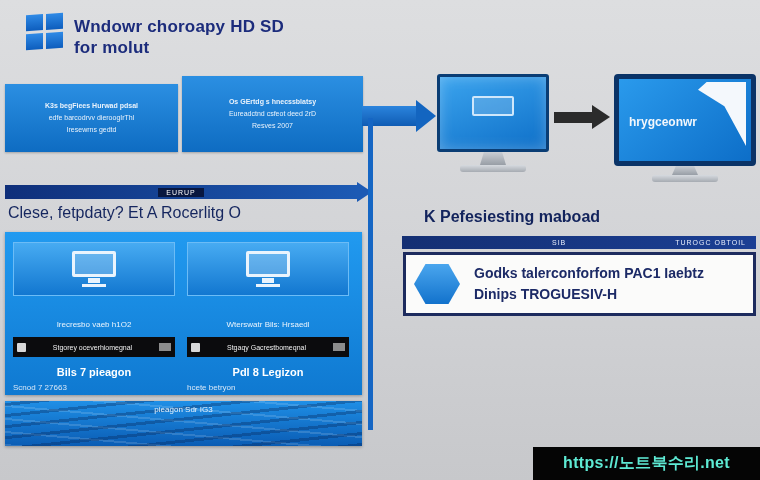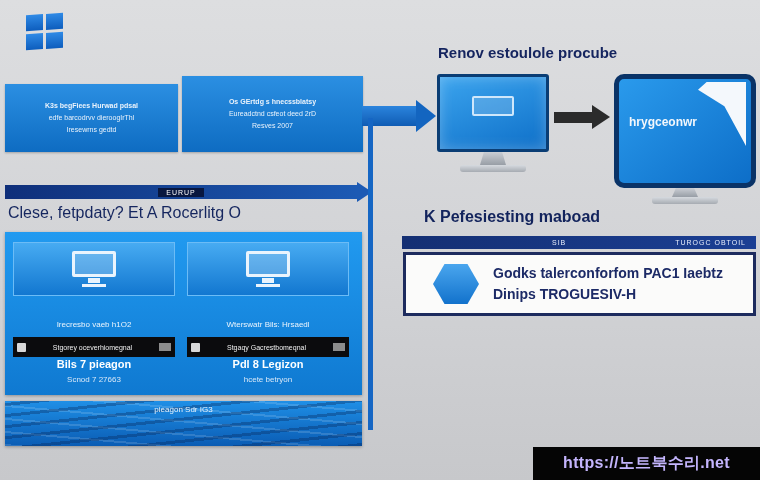--- a/index.html
+++ b/index.html
@@ -45,22 +45,22 @@
   .pcicon:after{content:"";position:absolute;left:50%;bottom:-9px;transform:translateX(-50%);
     width:12px;height:5px;background:#eaf4fd}
   .pcicon:before{content:"";position:absolute;left:50%;bottom:-13px;transform:translateX(-50%);
     width:24px;height:3px;background:#eaf4fd}
   .tile-label{margin-top:24px;font-size:8px;color:#eaf4fd;text-align:center}
   .blackbar{margin-top:8px;height:20px;background:#0b0b0d;display:flex;align-items:center;
     color:#f0f0f0;font-size:7px;padding:0 4px;gap:4px}
   .blackbar .txt{flex:1;text-align:center}
   .bicon-l{width:9px;height:9px;background:#d8d8d8;border-radius:1px;flex:0 0 auto}
   .bicon-r{width:12px;height:8px;background:#8c8c8c;flex:0 0 auto}
-  .col-title{margin-top:1px;text-align:center;color:#fff;font-weight:bold;font-size:11px}
-  .col-sub{margin-top:5px;text-align:center;color:#d8e8f8;font-size:8px}
+  .col-title{margin-top:9px;text-align:center;color:#fff;font-weight:bold;font-size:11px}
+  .col-sub{margin-top:5px;color:#d8e8f8;font-size:8px}
 
   
   .water{position:absolute;left:5px;top:401px;width:357px;height:45px;color:#eaf4fd;font-size:8px;
     background:
       repeating-linear-gradient(-6deg, rgba(6,38,88,.35) 0 3px, rgba(255,255,255,0) 3px 11px),
       repeating-linear-gradient(5deg, rgba(255,255,255,.14) 0 2px, rgba(255,255,255,0) 2px 13px),
       linear-gradient(180deg,#1f8fe6,#0a5cb4);
     display:flex;align-items:flex-start;justify-content:center;padding-top:4px;
     box-shadow:0 1px 3px rgba(0,0,0,.3)}
 
@@ -79,69 +79,72 @@
     box-shadow:inset 0 0 14px rgba(255,255,255,.28)}
   .mon1 .win{position:absolute;left:50%;top:40%;transform:translate(-50%,-50%);
     width:42px;height:20px;border:2px solid #cfe7fb;background:rgba(255,255,255,.18);border-radius:2px}
   .stand{width:26px;height:13px;margin:0 auto;background:linear-gradient(180deg,#caced4,#989ea6);
     clip-path:polygon(15% 0,85% 0,100% 100%,0 100%)}
   .base{width:66px;height:7px;margin:0 auto;background:linear-gradient(180deg,#d6dadf,#a6abb2);border-radius:3px}
   .darrow-shaft{position:absolute;left:554px;top:112px;width:38px;height:11px;background:#2b2b2b}
   .darrow-head{position:absolute;left:592px;top:105px;width:0;height:0;
     border-top:12px solid transparent;border-bottom:12px solid transparent;border-left:18px solid #2b2b2b}
   .mon2{left:614px;top:74px;width:142px}
-  .mon2 .scr{height:114px;background:linear-gradient(140deg,#2a9aec,#0d6ec8);
-    border:5px solid #0a3367;border-radius:10px;position:relative}
+  .mon2 .scr{height:92px;background:linear-gradient(140deg,#2a9aec,#0d6ec8);
+    border:5px solid #0a3367;border-radius:4px;position:relative}
   .mon2 .corner{position:absolute;right:5px;top:3px;width:48px;height:64px;background:#f4f8fc;
     clip-path:polygon(18% 0,100% 0,100% 100%,55% 38%,0 12%)}
   .mon2 .lbl{position:absolute;left:10px;top:36px;color:#f2f7fc;font-weight:bold;font-size:12px}
   .mon2 .stand{height:9px}
 
   .rh-mid{position:absolute;left:424px;top:208px;color:#12235c;font-weight:bold;font-size:16px}
 
   .rstrip{position:absolute;left:402px;top:236px;width:354px;height:13px;
     background:linear-gradient(90deg,#142f73,#1b3f94);color:#e8eefc;font-size:7px}
   .rstrip .sl{position:absolute;left:150px;top:3px;letter-spacing:1px}
   .rstrip .sr{position:absolute;right:10px;top:3px;letter-spacing:1px}
 
   
   .card{position:absolute;left:403px;width:353px;background:#fbfbfa;display:flex;
-    align-items:center;gap:14px;padding:8px 27px}
+    align-items:center;gap:14px;padding:8px 8px}
   .card1{top:252px;height:64px;border:3px solid #1d2b5e}
   .card2{top:341px;height:76px;border:3px solid #141519;background:#f3f3f1}
   .card .text{font-size:14px;line-height:21px;color:#1c2a66;font-weight:600}
   .card2 .text{color:#17181c;font-size:13px;line-height:20px}
   .hexicon{width:46px;height:40px;flex:0 0 auto;
     background:linear-gradient(180deg,#4aa6ee,#1272cc);
     clip-path:polygon(25% 0,75% 0,100% 50%,75% 100%,25% 100%,0 50%)}
   .pad{width:46px;height:22px;background:#141414;border-radius:11px;position:relative;
     flex:0 0 auto;margin:10px 0 14px 0}
   .pad:before,.pad:after{content:"";position:absolute;width:17px;height:17px;background:#141414;
     border-radius:50%;bottom:-9px}
   .pad:before{left:1px}.pad:after{right:1px}
   .pad .dot{position:absolute;width:5px;height:5px;border-radius:50%;background:#6a6a6a;top:6px}
   .pad .d1{right:8px}.pad .d2{right:16px;top:11px}
 
   
   .footer{position:absolute;left:533px;top:447px;width:227px;height:33px;background:#050505;
-    color:#c4b5fd;display:flex;align-items:center;justify-content:center;
+    color:#5eead4;display:flex;align-items:center;justify-content:center;
     font-weight:bold;font-size:16px;letter-spacing:.3px}
 </style>
 </head>
 <body>
 
 <div class="stage">
 
   <div class="winlogo">
     <span></span>
       <span></span>
       <span></span>
       <span></span>
   </div>
-  <div class="rh-top">Renov estoulole procube</div>
+  <div class="app-title">
+    <div>Wndowr choroapy HD SD</div>
+    <div>for molut</div>
+  </div>
 
   <div class="ibox ibox1">
     <div class="l1">K3s begFiees Hurwad pdsal</div>
     <div>edfe barcodrvv dieroogIrThl</div>
     <div>Iresewrns gedtd</div>
   </div>
   <div class="ibox ibox2">
     <div class="l1">Os GErtdg s hnecssblatsy</div>
     <div>Eureadctnd csfeot deed 2rD</div>
     <div>Resves 2007</div>

